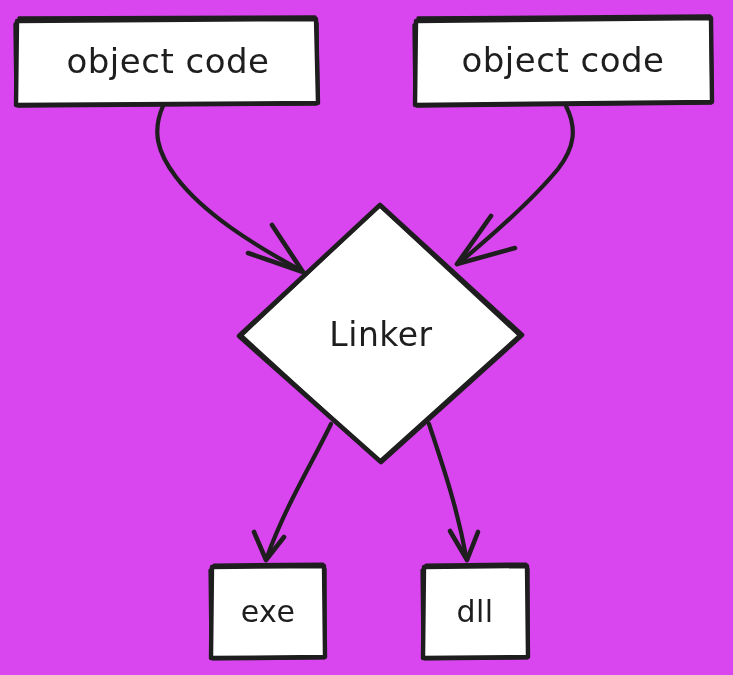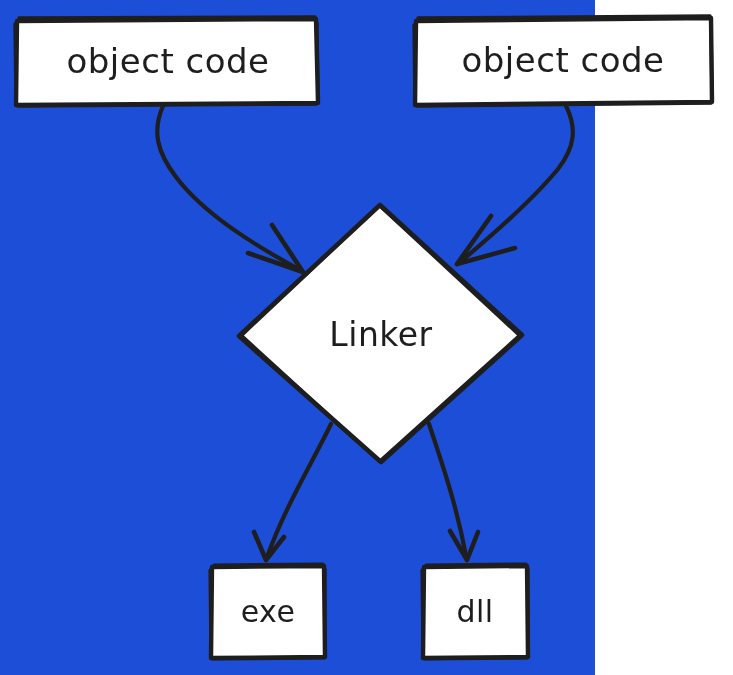--- a/index.html
+++ b/index.html
@@ -8,23 +8,23 @@
     background: #ffffff;
   }
   body {
     width: 733px;
     height: 675px;
     overflow: hidden;
     font-family: "DejaVu Sans", sans-serif;
   }
   #canvas-root {
     position: relative;
-    width: 595px;
+    width: 733px;
     height: 675px;
-    background: #1d4ed8;
+    background: #d946ef;
   }
   #diagram-svg {
     position: absolute;
     left: 0;
     top: 0;
     width: 733px;
     height: 675px;
     display: block;
   }
   .node-shape {

